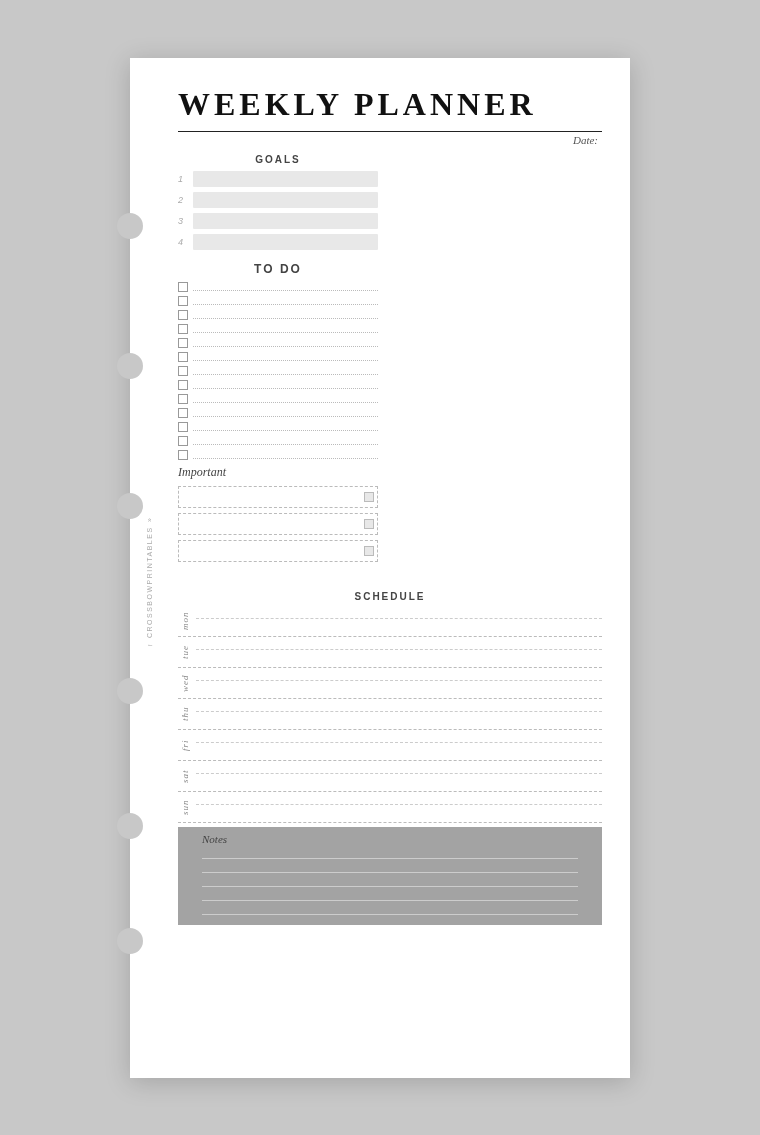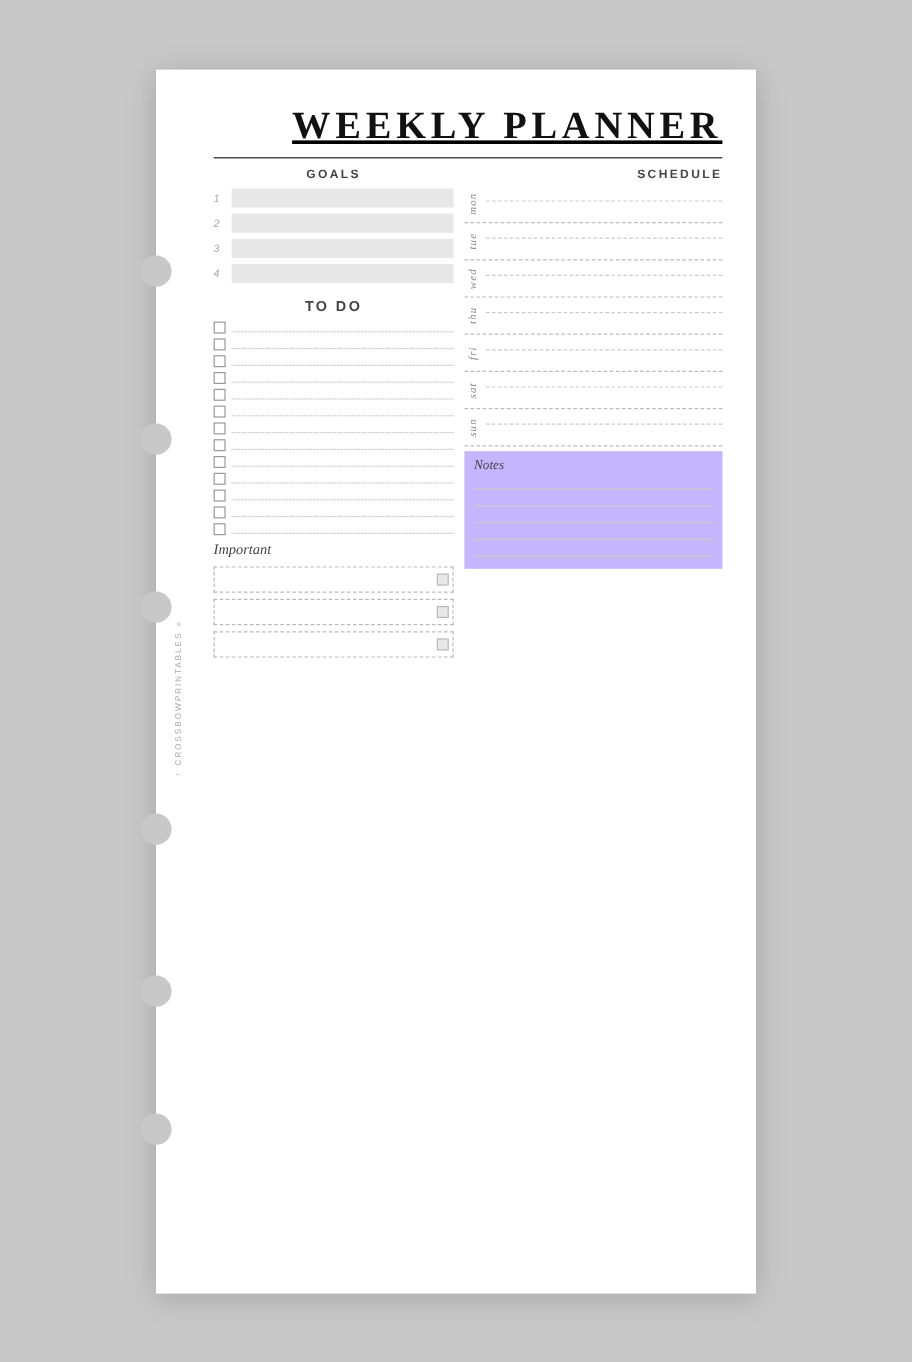--- a/index.html
+++ b/index.html
@@ -27,24 +27,23 @@
     .ring {
       position: absolute;
       left: -13px;
       width: 26px;
       height: 26px;
       background: #c8c8c8;
       border-radius: 50%;
     }
 
     .title-section {
-      text-align: right;
+      text-align: left;
       padding-bottom: 8px;
       border-bottom: 1.5px solid #222;
-      text-decoration: underline;
     }
 
     .title {
       font-size: 32px;
       font-weight: 700;
       letter-spacing: 4px;
       font-family: Georgia, serif;
       color: #111;
       text-transform: uppercase;
     }
@@ -54,22 +53,23 @@
       font-size: 11px;
       color: #555;
       font-style: italic;
       font-family: Georgia, serif;
       margin-top: 2px;
       padding-right: 4px;
     }
 
     .main-grid {
       display: flex;
-      gap: 9px;
+      gap: 24px;
       margin-top: 8px;
+      flex-direction: column;
     }
 
     .left-col {
       flex: 0 0 200px;
       max-width: 200px;
     }
 
     .right-col {
       flex: 1;
     }
@@ -165,21 +165,21 @@
     .important-checkbox {
       width: 10px;
       height: 10px;
       border: 1px solid #bbb;
       background: #e8e8e8;
       flex-shrink: 0;
     }
 
     
     .schedule-header {
-      text-align: right;
+      text-align: center;
       font-size: 10px;
       letter-spacing: 2px;
       color: #444;
       font-family: Arial, sans-serif;
       font-weight: 600;
       text-transform: uppercase;
       margin-bottom: 4px;
     }
 
     .schedule-day {
@@ -213,23 +213,23 @@
       height: 10px;
       margin-bottom: 2px;
     }
 
     .day-line:last-child {
       border-bottom: none;
     }
 
     
     .notes-box {
-      background: #c4b5fd;
+      background: #a3a3a3;
       margin-top: 4px;
-      padding: 6px 8px;
+      padding: 6px 24px;
       min-height: 80px;
     }
 
     .notes-header {
       font-size: 11px;
       font-style: italic;
       color: #444;
       font-family: Georgia, serif;
       margin-bottom: 4px;
     }
@@ -272,20 +272,21 @@
 
   <div class="watermark" style="position:absolute; left:16px; top:45%; writing-mode:vertical-rl; transform:rotate(180deg); font-size:7px; color:#aaa; letter-spacing:1.5px; font-family:Arial,sans-serif;">
     <span>↑</span>
     <span>CROSSBOWPRINTABLES</span>
     <span>»</span>
   </div>
 
   <div class="title-section">
     <div class="title">WEEKLY PLANNER</div>
   </div>
+  <div class="date-line">Date:</div>
 
   <div class="main-grid">
 
     <div class="left-col">
 
       <div class="section-header">GOALS</div>
 
       <div>
         <div class="goal-item">
           <span class="goal-number">1</span>

